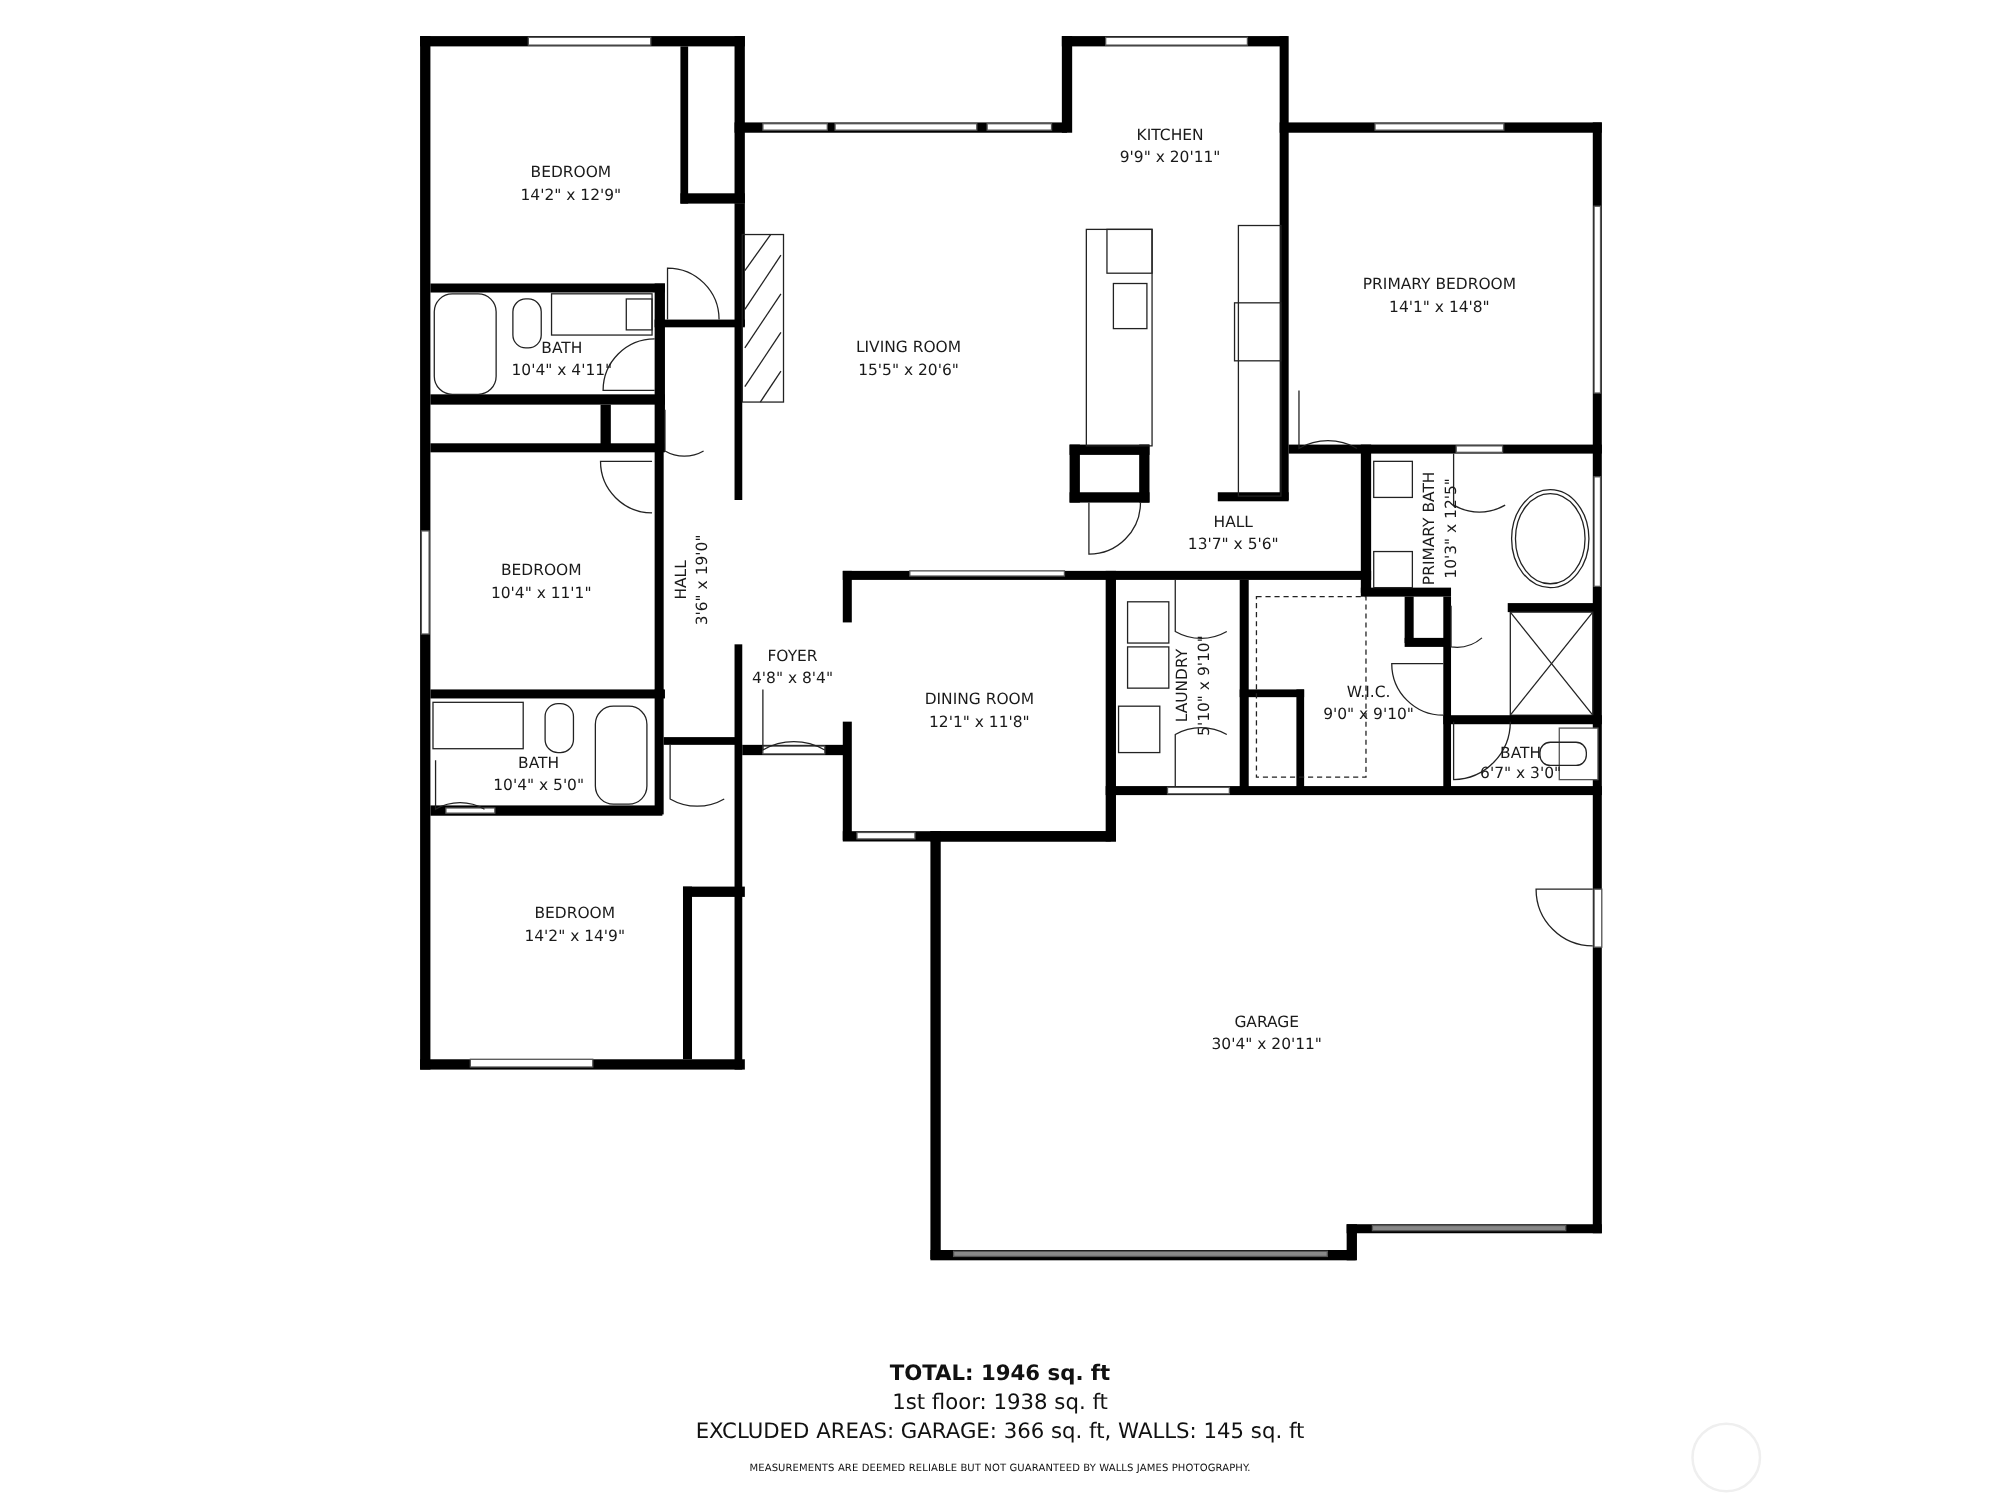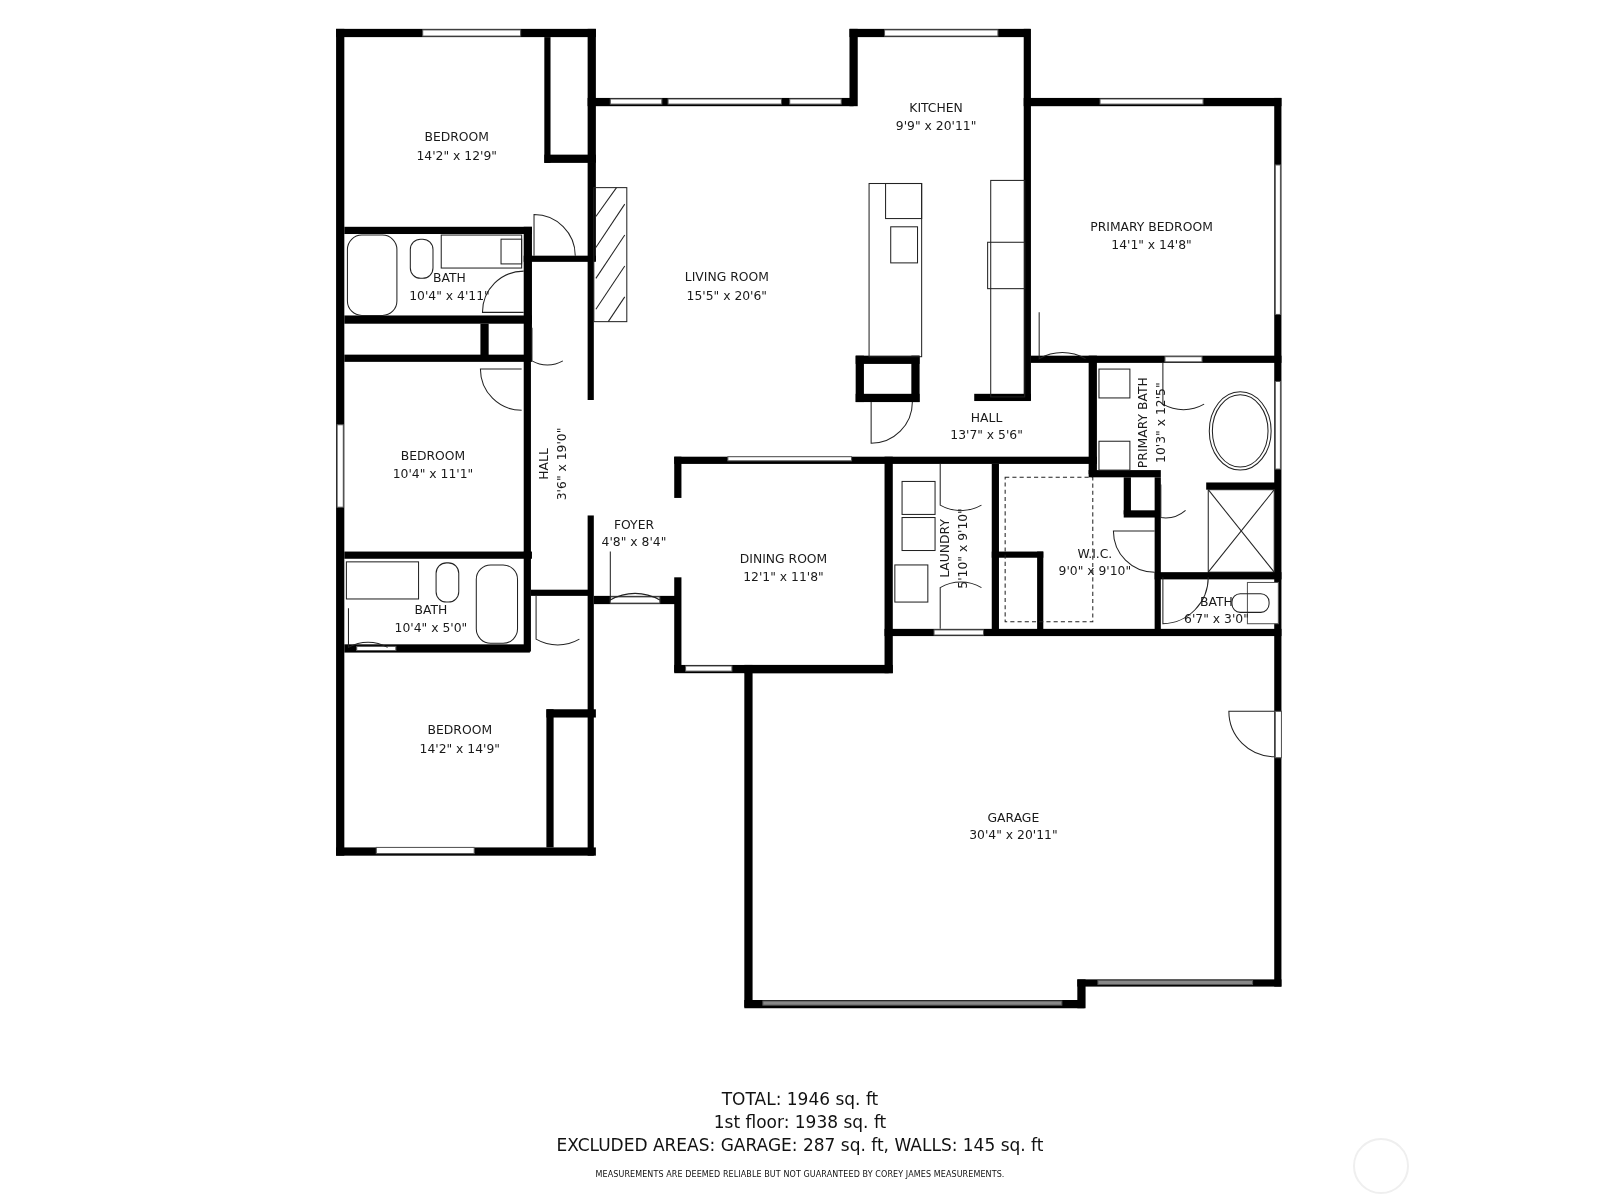--- a/index.html
+++ b/index.html
@@ -6,21 +6,21 @@
   body { width: 1600px; height: 1200px; position: relative; overflow: hidden;
          font-family: "DejaVu Sans", sans-serif; color: #1a1a1a; }
   #plan { position: absolute; left: 0; top: 0; width: 1600px; height: 1200px; }
   .wall { fill: #000; }
   .thin { fill: none; stroke: #222; stroke-width: 1; }
   .win  { fill: #fff; stroke: #555; stroke-width: 1; }
   .gwin { fill: #888; stroke: #555; stroke-width: 1; }
   .hatch { stroke: #222; stroke-width: 1; }
   .lbl  { font-family: "DejaVu Sans", sans-serif; font-size: 12px; fill: #1a1a1a; text-anchor: middle; }
   .footer { position: absolute; left: 0; width: 1600px; text-align: center; font-family: "DejaVu Sans", sans-serif; color: #111; }
-  #total { top: 1089px; font-size: 17px; font-weight: normal; text-align: center; }
+  #total { top: 1089px; font-size: 17px; font-weight: bold; text-align: center; }
   #floor1 { top: 1112px; font-size: 17px; }
   #excluded { top: 1135px; font-size: 17px; }
   #disclaimer { top: 1170px; font-size: 8px; letter-spacing: 0.1px; }
   #watermark { position: absolute; left: 1353px; top: 1138px; width: 52px; height: 52px; border-radius: 50%; border: 2px solid #efefef; }
 </style>
 </head>
 <body>
 
 <svg id="plan" viewBox="0 0 1552 1164" preserveAspectRatio="none" xmlns="http://www.w3.org/2000/svg">
 
@@ -262,15 +262,15 @@
     </g>
     <g>
       <text class="lbl" x="983" y="797">GARAGE</text>
       <text class="lbl" x="983" y="814">30'4" x 20'11"</text>
     </g>
   </g>
 </svg>
 
 <div id="total" class="footer">TOTAL: 1946 sq. ft</div>
 <div id="floor1" class="footer">1st floor: 1938 sq. ft</div>
-<div id="excluded" class="footer">EXCLUDED AREAS: GARAGE: 287 sq. ft, WALLS: 145 sq. ft</div>
-<div id="disclaimer" class="footer">MEASUREMENTS ARE DEEMED RELIABLE BUT NOT GUARANTEED BY COREY JAMES MEASUREMENTS.</div>
+<div id="excluded" class="footer">EXCLUDED AREAS: GARAGE: 366 sq. ft, WALLS: 145 sq. ft</div>
+<div id="disclaimer" class="footer">MEASUREMENTS ARE DEEMED RELIABLE BUT NOT GUARANTEED BY WALLS JAMES PHOTOGRAPHY.</div>
 <div id="watermark"></div>
 
 </body></html>

